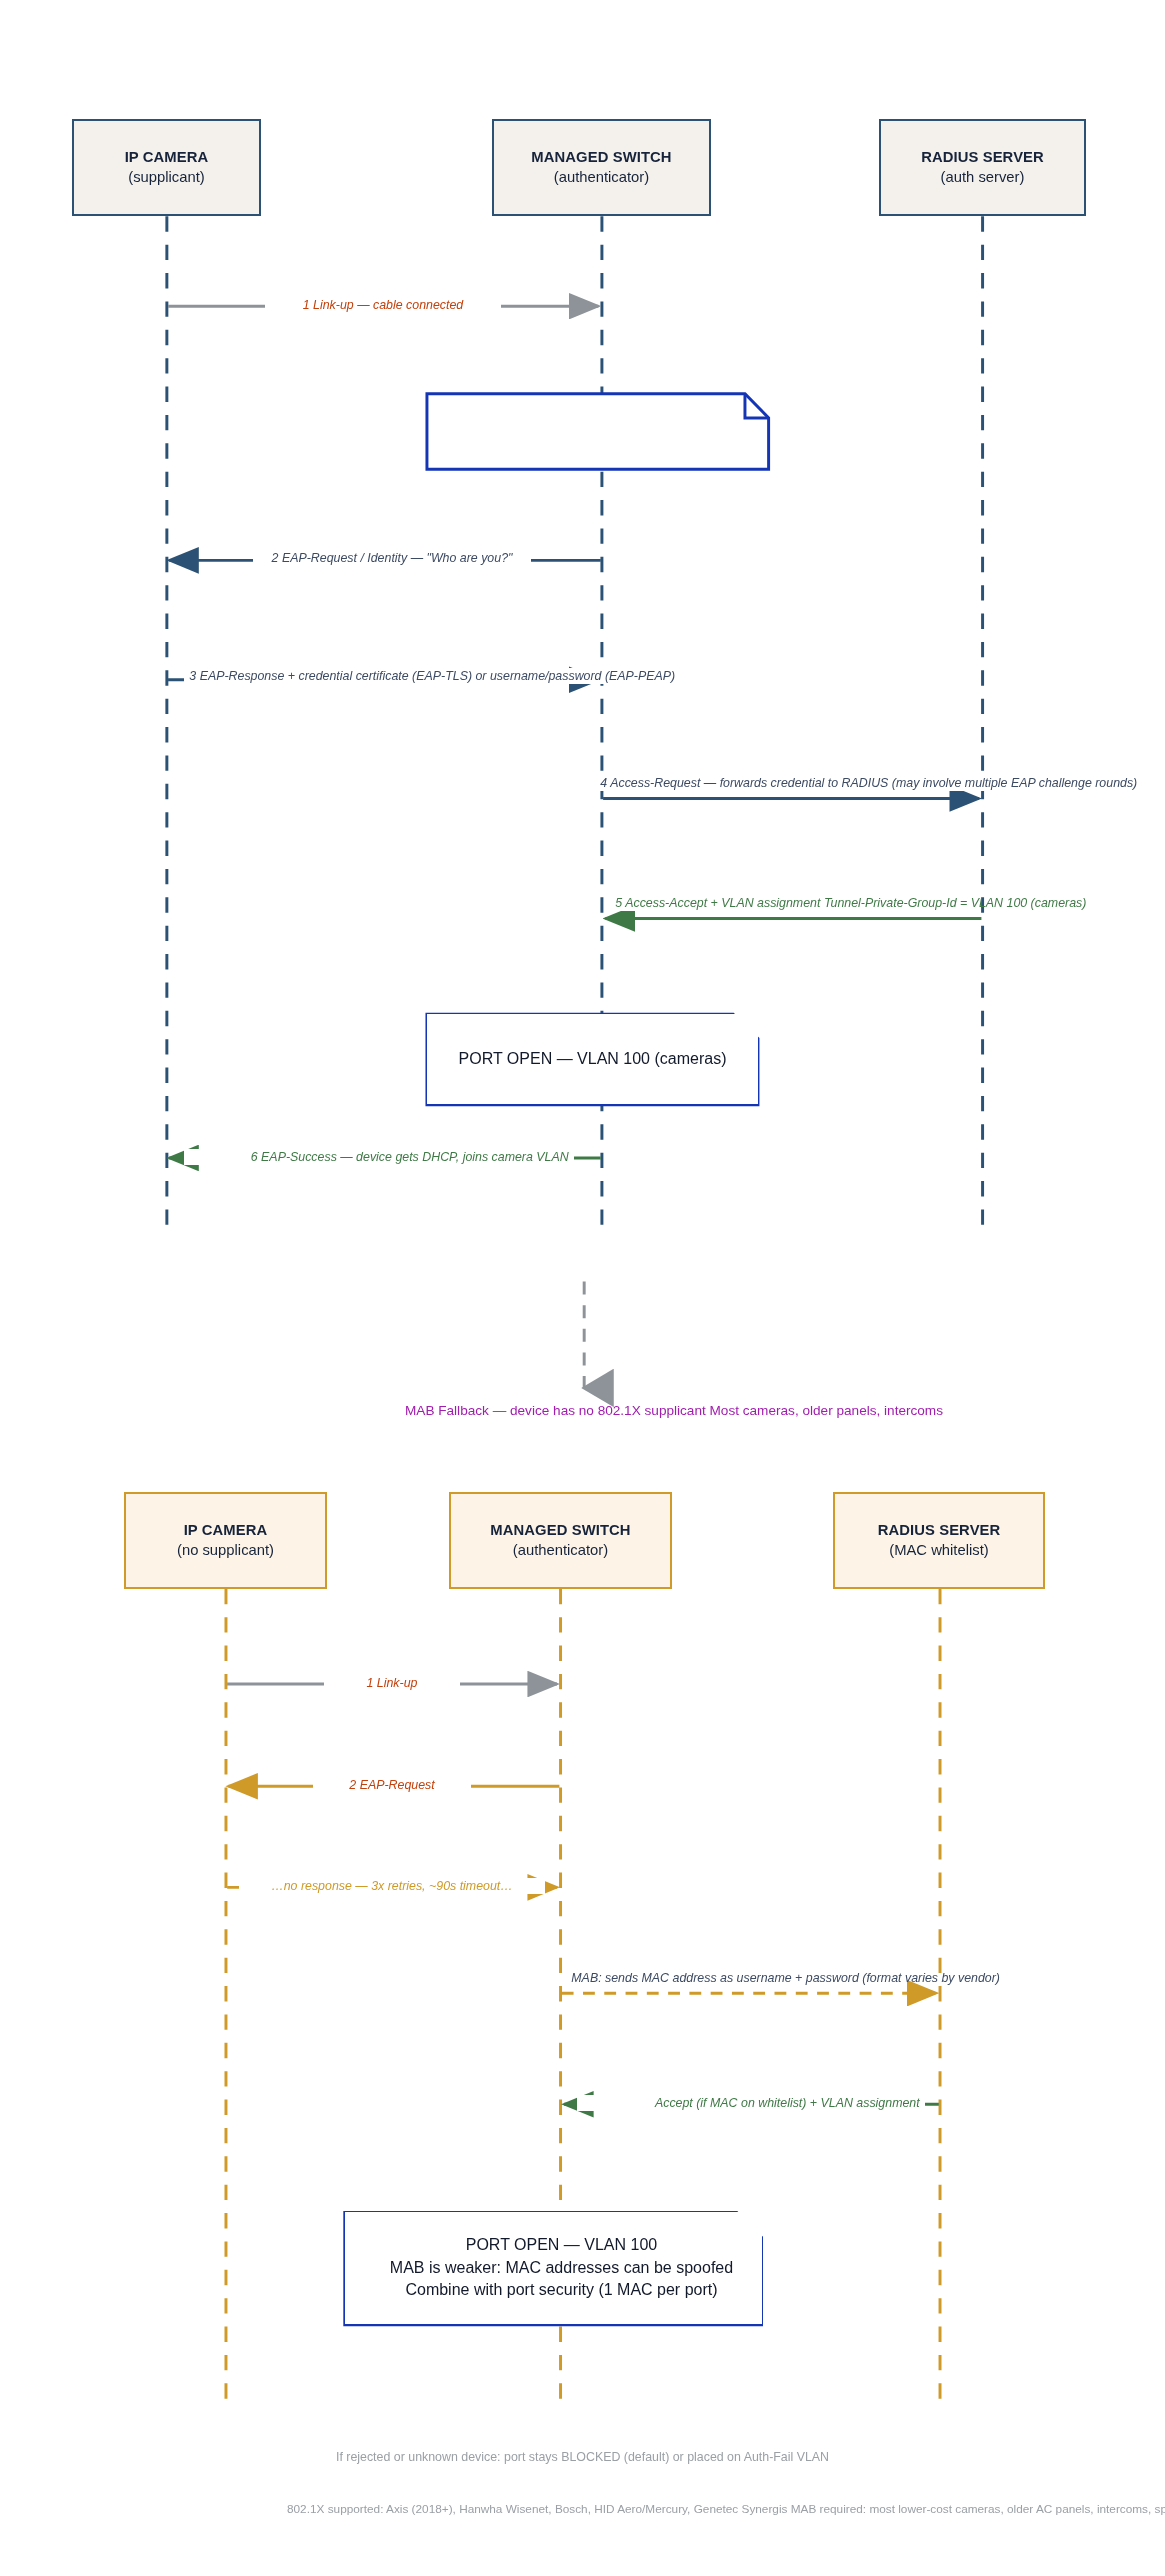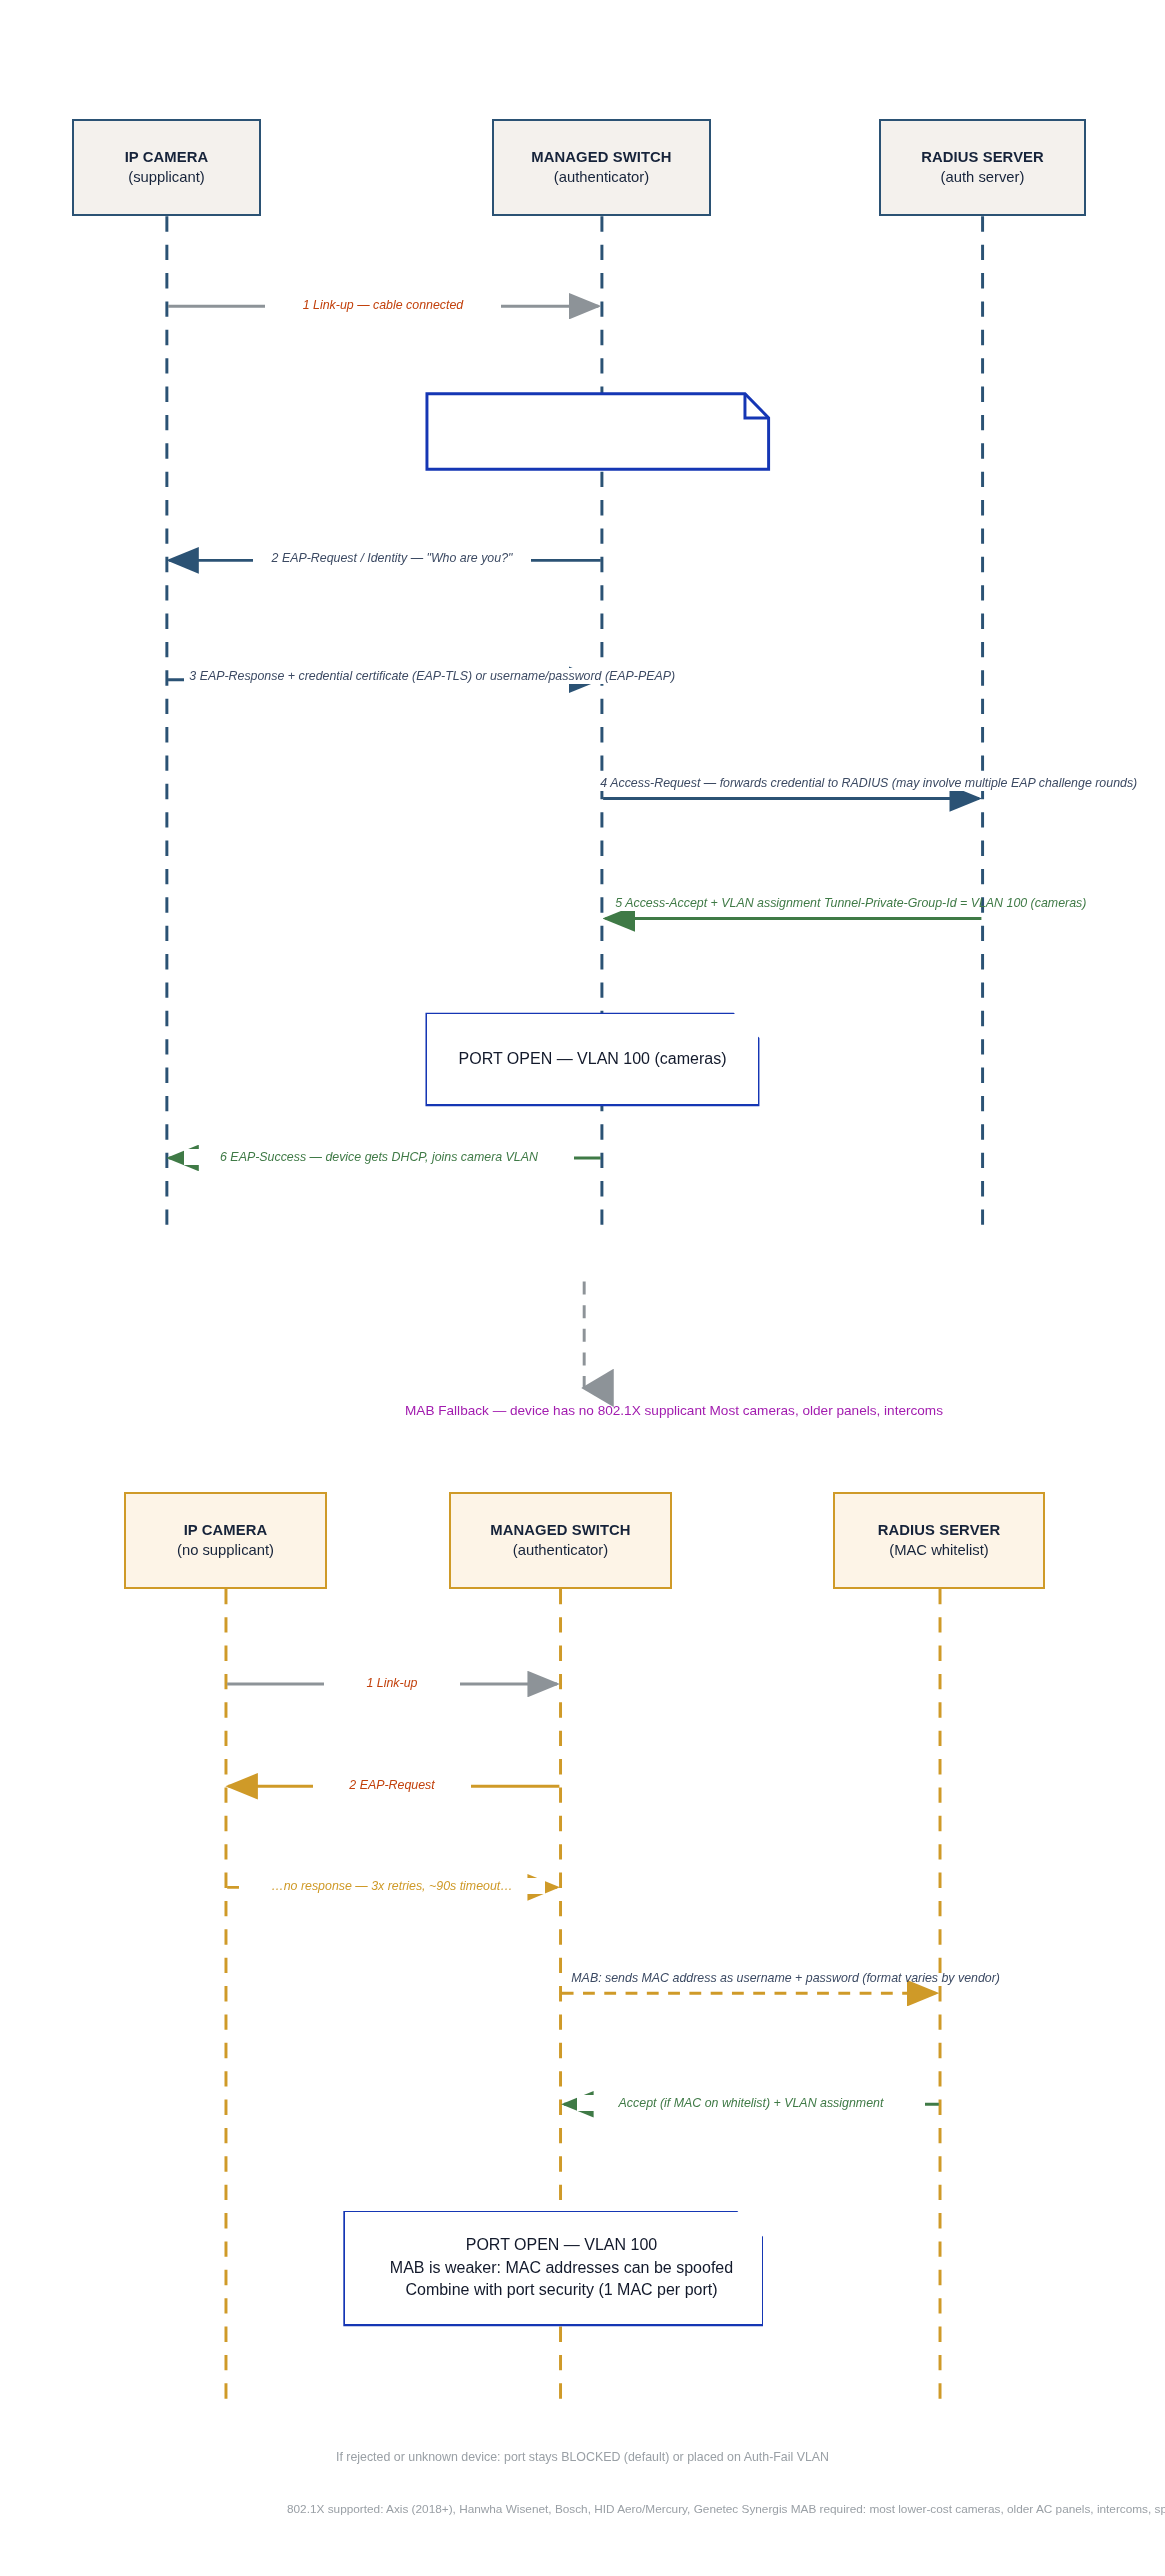--- a/index.html
+++ b/index.html
@@ -64,21 +64,21 @@
     font-size:12.4px;
     line-height:1.3;
     white-space:nowrap;
     z-index:5;
     background:#ffffff;
     padding:0 5.3px;
     box-sizing:border-box;
   }
   .msg.grey{color:#c2410c;}
   .msg.navy{color:#3c4a63;}
-  .msg.green{color:#3f7a46;}
+  .msg.green{color:#3f7a46;text-align:right;}
   .msg.amber{color:#cf9a28;}
 
   
   .caption{
     position:absolute;
     text-align:center;
     font-size:13.6px;
     line-height:1.42;
     color:#a21caf;
     white-space:nowrap;

